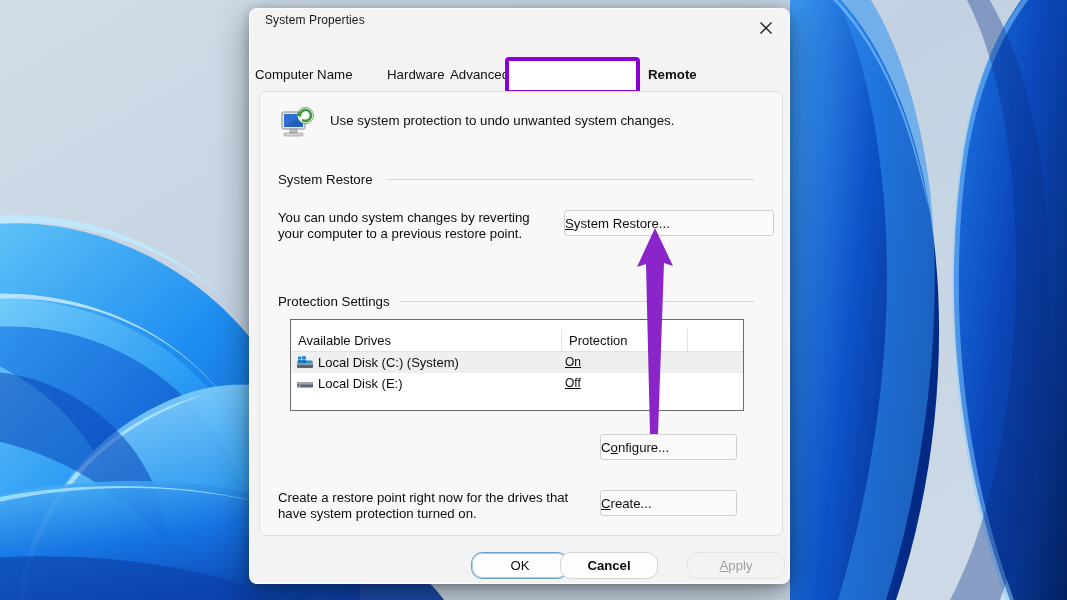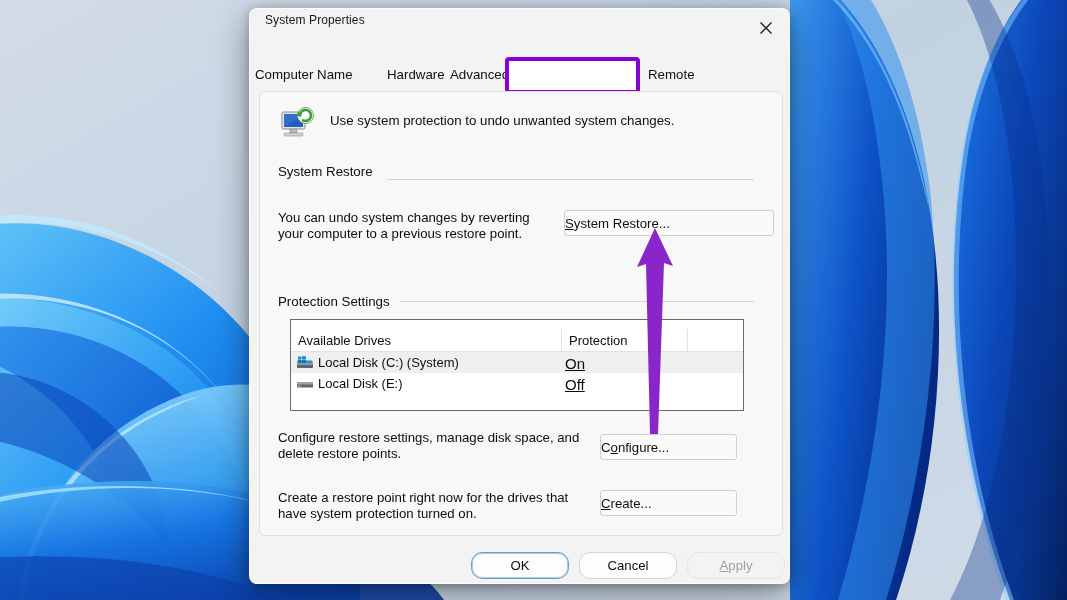--- a/index.html
+++ b/index.html
@@ -170,39 +170,39 @@
     height: 21px;
   }
   .drive-row.selected { background: #efefef; }
   .drive-icon { position: absolute; left: 5px; top: 4px; width: 18px; height: 14px; }
   .drive-name {
     position: absolute; left: 27px; top: 3px;
     font-size: 13px; color: #0d0d0d; text-align: right;
   }
   .drive-prot {
     position: absolute; left: 274px; top: 3px;
-    font-size: 15px; color: #0d0d0d; text-decoration: underline;
+    font-size: 12px; color: #0d0d0d; text-decoration: underline;
   }
 
   
   #footer { position: absolute; left: 0; top: 535px; width: 541px; height: 41px; background: #f3f3f3; }
   .footer-btn {
     position: absolute;
     top: 8px;
     height: 27px;
     border-radius: 11px;
     font-size: 13.2px;
     display: flex; align-items: center; justify-content: center;
     background: #fdfdfd;
     border: 1px solid #d6d6d6;
     color: #0d0d0d;
     cursor: default;
   }
   #btn-ok { left: 221px; width: 98px; border: 1px solid #6ba3cc; box-shadow: 0 0 0 1px #a8cbe6 inset; }
-  #btn-cancel { left: 329px; width: 98px; }
+  #btn-cancel { left: 310px; width: 98px; font-weight: bold; }
   #btn-apply {
     left: 437px; width: 98px;
     background: #f3f3f3; border: 1px solid #e4e4e4; color: #a0a0a0;
   }
   .footer-btn u { text-decoration: underline; text-underline-offset: 1px; }
 
   
   #annotation-arrow {
     position: absolute;
     left: 0; top: 0; width: 1067px; height: 600px;
@@ -293,40 +293,40 @@
       <svg width="14" height="14" viewBox="0 0 14 14">
         <path d="M1.5 1.5 L12.5 12.5 M12.5 1.5 L1.5 12.5" stroke="#1a1a1a" stroke-width="1.3" fill="none"></path>
       </svg>
     </div>
   </div>
 
   <div id="tabstrip">
     <div class="tab" style="left:0;">Computer Name</div>
     <div class="tab" style="left:132px;">Hardware</div>
     <div class="tab" style="left:195px;">Advanced</div>
-    <div class="tab" style="left:393px;">Remote</div>
+    <div class="tab" style="left:393px;font-weight:bold;">Remote</div>
   </div>
 
   <div id="tab-highlight-box"></div>
 
   <div id="content-panel">
 
     <svg id="protect-icon" viewBox="0 0 40 40">
       <rect x="4" y="7" width="23" height="17" rx="1.5" fill="#e8e8e8" stroke="#8a8a8a" stroke-width="1"></rect>
       <rect x="6" y="9" width="19" height="13" fill="#2f6fd0"></rect>
       <path d="M6 22 L25 9 L25 22 Z" fill="#1f55b0" opacity="0.6"></path>
       <rect x="12" y="24" width="7" height="4" fill="#bdbdbd" stroke="#8a8a8a" stroke-width="0.6"></rect>
       <rect x="6" y="28" width="19" height="3" rx="1" fill="#d4d4d4" stroke="#8a8a8a" stroke-width="0.6"></rect>
       <circle cx="27.5" cy="10.5" r="8" fill="#ffffff" stroke="#6aa84f" stroke-width="1"></circle>
       <path d="M22 10.5 a5.5 5.5 0 1 1 3 4.8" fill="none" stroke="#3f9b3f" stroke-width="2.6" stroke-linecap="round"></path>
       <path d="M21 6 L23.5 11 L18.5 11 Z" fill="#3f9b3f"></path>
     </svg>
     <div id="protect-desc">Use system protection to undo unwanted system changes.</div>
 
-    <div class="group-label" style="left:18px; top:72px;">System Restore</div>
+    <div class="group-label" style="left:18px; top:80px;">System Restore</div>
     <div class="group-rule" style="left:127px; top:87px; width:367px;"></div>
 
     <div class="body-text" style="left:18px; top:118px; width:280px;">You can undo system changes by reverting
 your computer to a previous restore point.</div>
 
     <div class="push-button" id="btn-system-restore" style="left:304px; top:118px; width:210px; height:26px;">
       <span><u>S</u>ystem Restore...</span>
     </div>
 
     <div class="group-label" style="left:18px; top:202px;">Protection Settings</div>
@@ -358,22 +358,20 @@
         <svg class="drive-icon" viewBox="0 0 18 14">
           <rect x="1" y="5" width="16" height="5.5" rx="1" fill="#5b6670"></rect>
           <rect x="1" y="5" width="16" height="2.4" rx="1" fill="#9aa5af"></rect>
           <rect x="2" y="8.6" width="3" height="0.9" fill="#c9d0d6"></rect>
         </svg>
         <div class="drive-name">Local Disk (E:)</div>
         <div class="drive-prot">Off</div>
       </div>
     </div>
 
-    <div class="body-text" style="left:18px; top:338px; width:310px;">Configure restore settings, manage disk space, and
-delete restore points.</div>
     <div class="push-button" id="btn-configure" style="left:340px; top:342px; width:137px; height:26px;">
       <span>C<u>o</u>nfigure...</span>
     </div>
 
     <div class="body-text" style="left:18px; top:398px; width:310px;">Create a restore point right now for the drives that
 have system protection turned on.</div>
     <div class="push-button" id="btn-create" style="left:340px; top:398px; width:137px; height:26px;">
       <span><u>C</u>reate...</span>
     </div>
   </div>

